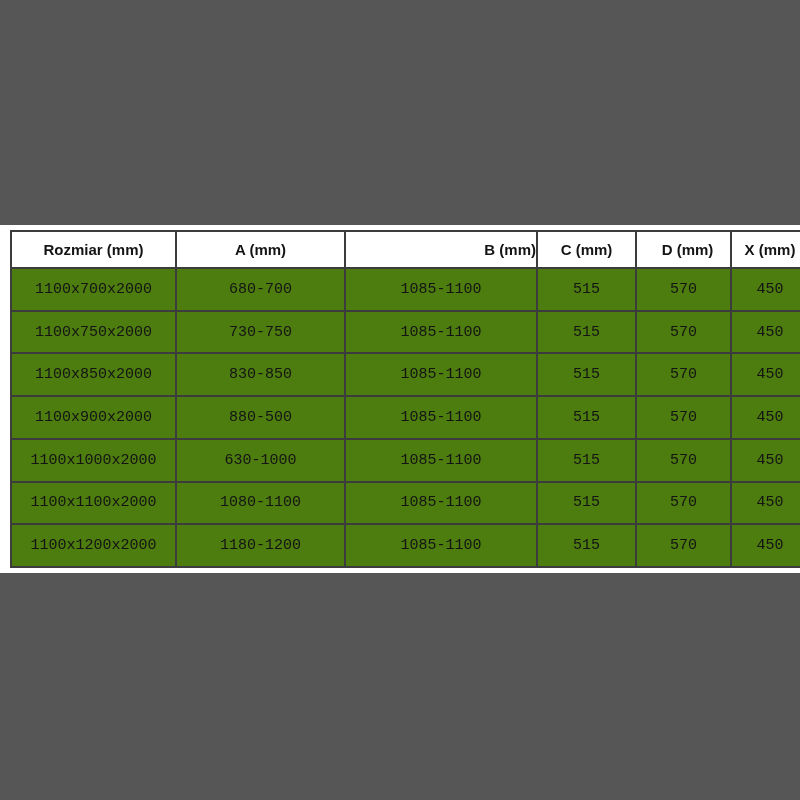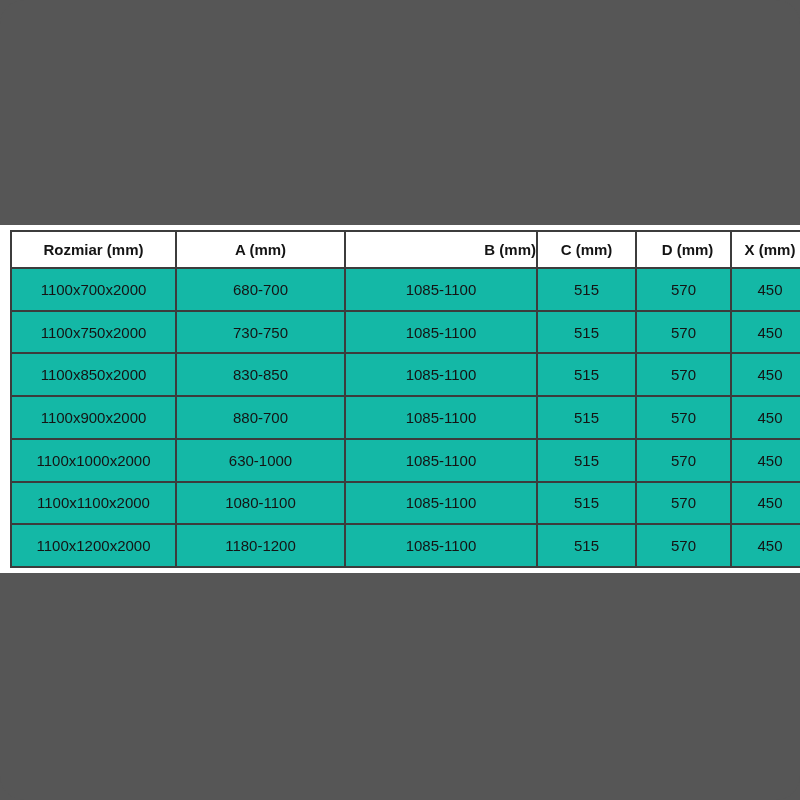--- a/index.html
+++ b/index.html
@@ -42,21 +42,22 @@
     padding: 0;
     overflow: hidden;
     white-space: nowrap;
   }
   table.spec th {
     font-weight: bold;
     background: #ffffff;
   }
   table.spec td {
     font-weight: normal;
-    background: #14b8a6;
+    background: #4d7c0f;
+    font-family: Liberation Mono, monospace;
   }
   table.spec tr { height: 37px; }
   
   table.spec th:nth-child(1) { width: 163px; }
   table.spec th:nth-child(2) { width: 167px; }
   table.spec th:nth-child(3) { width: 190px; text-align: right; }
   table.spec th:nth-child(4) { width: 97px; }
   table.spec th:nth-child(5) { width: 85px; padding-left: 8px; }
   table.spec th:nth-child(6) { width: 76px; }
 </style>
@@ -96,21 +97,21 @@
           <tr>
             <td>1100x850x2000</td>
             <td>830-850</td>
             <td>1085-1100</td>
             <td>515</td>
             <td>570</td>
             <td>450</td>
           </tr>
           <tr>
             <td>1100x900x2000</td>
-            <td>880-700</td>
+            <td>880-500</td>
             <td>1085-1100</td>
             <td>515</td>
             <td>570</td>
             <td>450</td>
           </tr>
           <tr>
             <td>1100x1000x2000</td>
             <td>630-1000</td>
             <td>1085-1100</td>
             <td>515</td>

